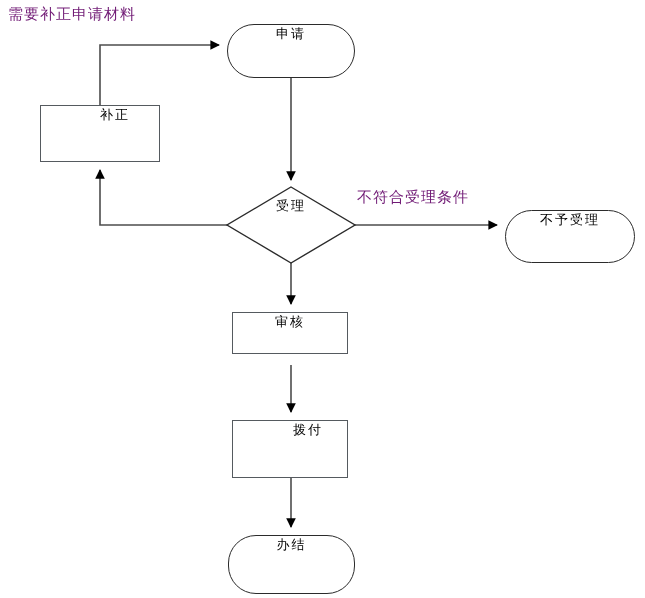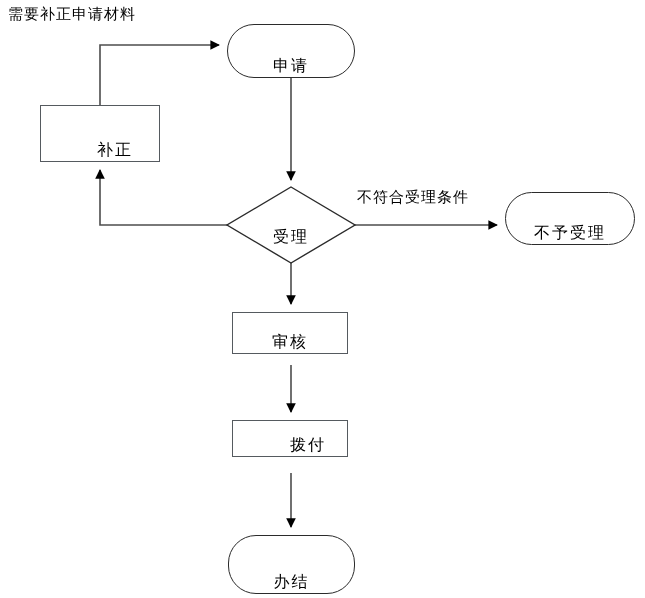--- a/index.html
+++ b/index.html
@@ -23,25 +23,25 @@
     position: absolute;
     left: 0;
     top: 0;
     width: 645px;
     height: 598px;
   }
   .node {
     position: absolute;
     box-sizing: border-box;
     display: flex;
-    align-items: flex-end;
+    align-items: flex-start;
     justify-content: center;
     background: #ffffff;
     color: #000000;
-    font-size: 16px;
+    font-size: 13px;
     letter-spacing: 2px;
     white-space: nowrap;
   }
   .node.rect {
     border: 1px solid #555a5f;
   }
   .node.rounded {
     border: 1px solid #2b2b2b;
     border-radius: 28px;
   }
@@ -49,21 +49,21 @@
     border: none;
     background: transparent;
   }
   .diamond-label {
     position: relative;
     z-index: 2;
   }
   .edge-label {
     position: absolute;
     font-size: 15px;
-    color: #000000;
+    color: #701a75;
     letter-spacing: 1px;
     white-space: nowrap;
   }
 </style>
 </head>
 <body>
 
 <div id="canvas">
 
   <svg id="edges" viewBox="0 0 645 598" xmlns="http://www.w3.org/2000/svg">
@@ -92,30 +92,30 @@
       </g>
   </svg>
 
   <div id="nodes-layer">
       <div class="node rounded" style="left: 227px; top: 24px; width: 128px; height: 54px;">
         <span class="diamond-label">申请</span>
       </div>
       <div class="node rect" style="left: 40px; top: 105px; width: 120px; height: 57px; padding-left: 30px;">
         <span class="diamond-label">补正</span>
       </div>
-      <div class="node diamond" style="left: 227px; top: 172px; width: 128px; height: 76px;">
+      <div class="node diamond" style="left: 227px; top: 197px; width: 128px; height: 76px;">
         <span class="diamond-label">受理</span>
       </div>
-      <div class="node rounded" style="left: 505px; top: 192px; width: 130px; height: 53px;">
+      <div class="node rounded" style="left: 505px; top: 210px; width: 130px; height: 53px;">
         <span class="diamond-label">不予受理</span>
       </div>
       <div class="node rect" style="left: 232px; top: 312px; width: 116px; height: 42px;">
         <span class="diamond-label">审核</span>
       </div>
-      <div class="node rect" style="left: 232px; top: 420px; width: 116px; height: 37px; padding-left: 36px;">
+      <div class="node rect" style="left: 232px; top: 420px; width: 116px; height: 58px; padding-left: 36px;">
         <span class="diamond-label">拨付</span>
       </div>
       <div class="node rounded" style="left: 228px; top: 535px; width: 127px; height: 59px;">
         <span class="diamond-label">办结</span>
       </div>
     </div>
   <div id="labels-layer">
       <div class="edge-label" style="left: 8px; top: 5px;">需要补正申请材料</div>
       <div class="edge-label" style="left: 357px; top: 188px;">不符合受理条件</div>
     </div>

